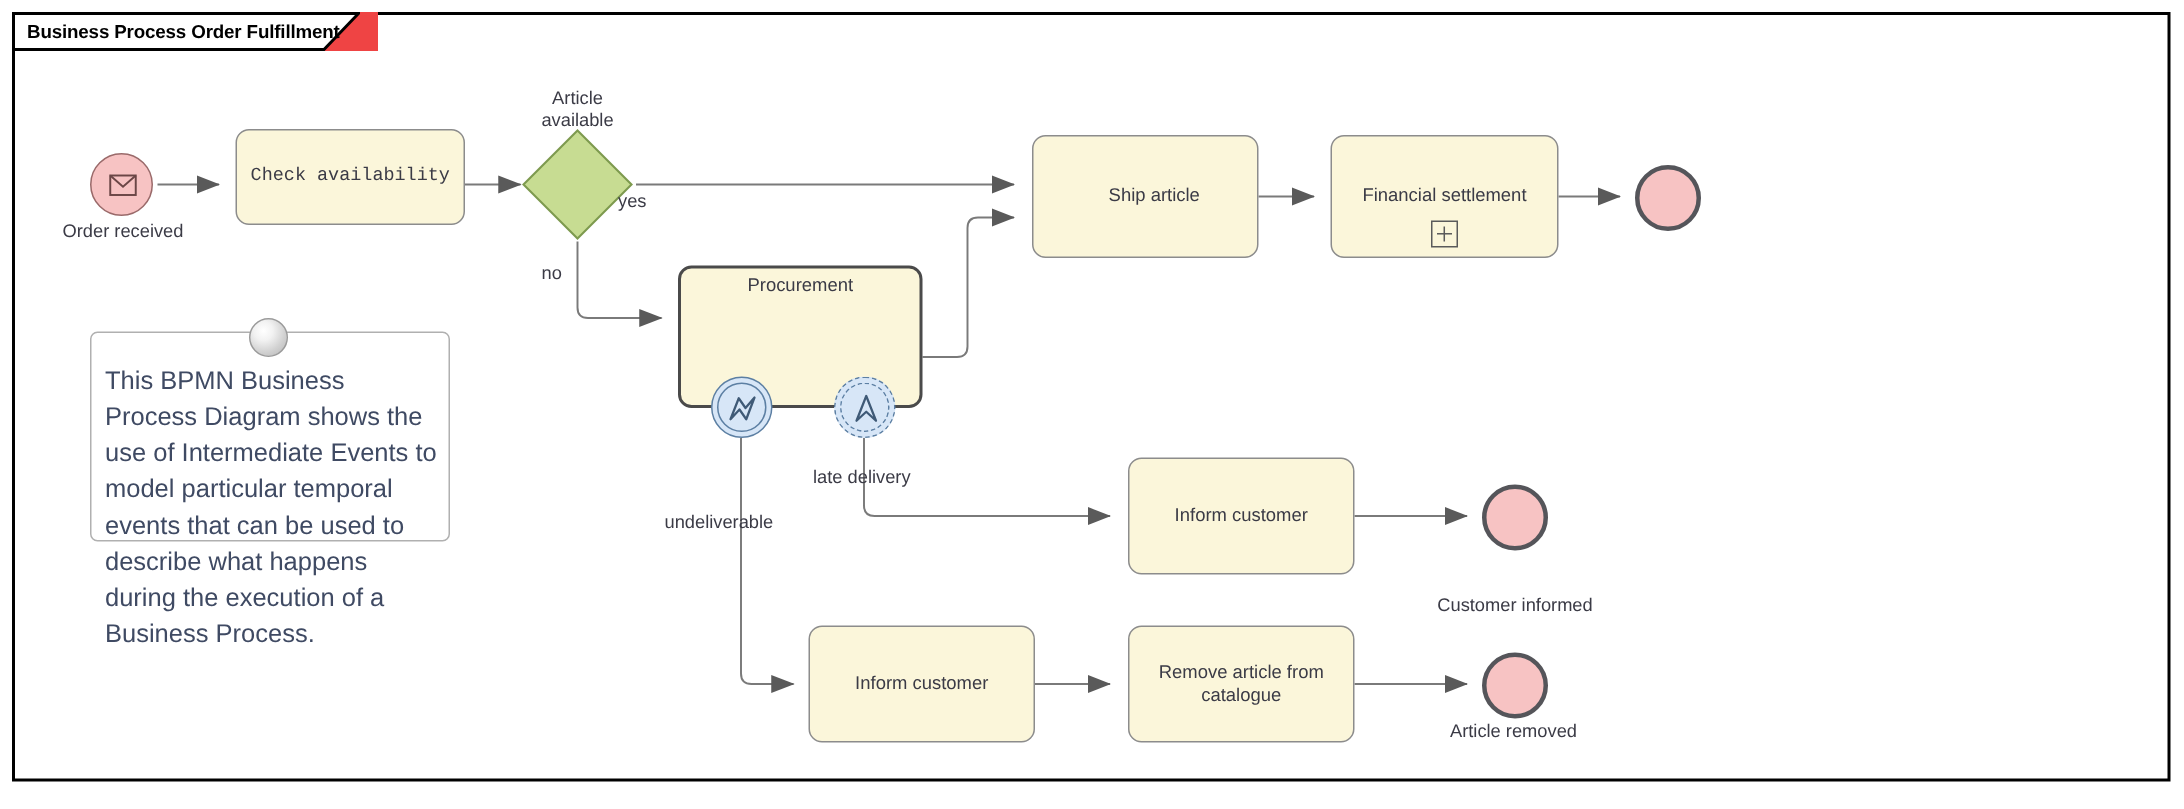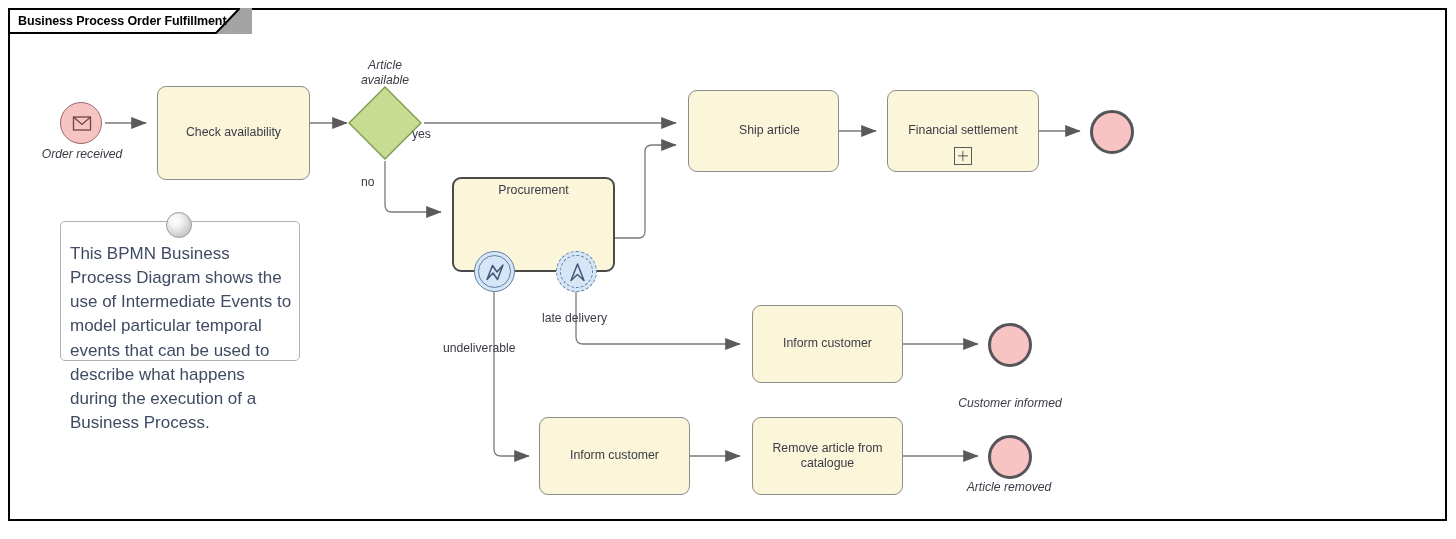--- a/index.html
+++ b/index.html
@@ -27,21 +27,21 @@
     border: 2px solid #000000;
     box-sizing: border-box;
     background: #ffffff;
   }
   #title-tab {
     position: absolute;
     left: 8px;
     top: 8px;
     height: 26px;
     box-sizing: border-box;
-    background: #a3a3a3;
+    background: #ef4444;
     padding: 0 26px 0 10px;
     display: flex;
     align-items: center;
     border-right: none;
     z-index: 5;
   }
   #title-tab .tab-shape {
     position: absolute;
     left: 0; top: 0;
     width: 232px; height: 26px;
@@ -136,21 +136,21 @@
   .boundary-event svg { position: absolute; left: 0; top: 0; }
 
   
   .label {
     position: absolute;
     font-size: 12.2px;
     color: #3b3b46;
     line-height: 1.22;
     white-space: pre-line;
   }
-  .label.centered { text-align: center; font-style: italic; }
+  .label.centered { text-align: center; }
 
   
   #note-box {
     position: absolute;
     box-sizing: border-box;
     background: #ffffff;
     border: 1px solid #b0b0b0;
     border-radius: 5px;
   }
   #note-pin {
@@ -225,21 +225,21 @@
   </svg>
 
   <div class="event start" style="left:60px; top:102px; width:42px; height:42px;">
     <svg width="42" height="42" viewBox="0 0 42 42">
       <rect x="12.5" y="14" width="17" height="13" fill="none" stroke="#6b4646" stroke-width="1.3"></rect>
       <path d="M12.5,14 L21,21.5 L29.5,14" fill="none" stroke="#6b4646" stroke-width="1.3"></path>
     </svg>
   </div>
   <div class="label centered" style="left:20px; top:147px; width:124px;">Order received</div>
 
-  <div class="task" style="left:157px; top:86px; width:153px; height:94px;">
+  <div class="task" style="left:157px; top:86px; width:153px; height:64px;font-family:Liberation Mono, monospace;">
     <span>Check availability</span>
   </div>
 
   <div class="gateway" style="left:347px; top:85px; width:76px; height:76px;">
     <svg width="76" height="76" viewBox="0 0 76 76">
       <path d="M38,2 L74,38 L38,74 L2,38 Z" fill="#c7dc92" stroke="#7d9a4e" stroke-width="1.4"></path>
     </svg>
   </div>
   <div class="label centered" style="left:335px; top:58px; width:100px;">Article
 available</div>

